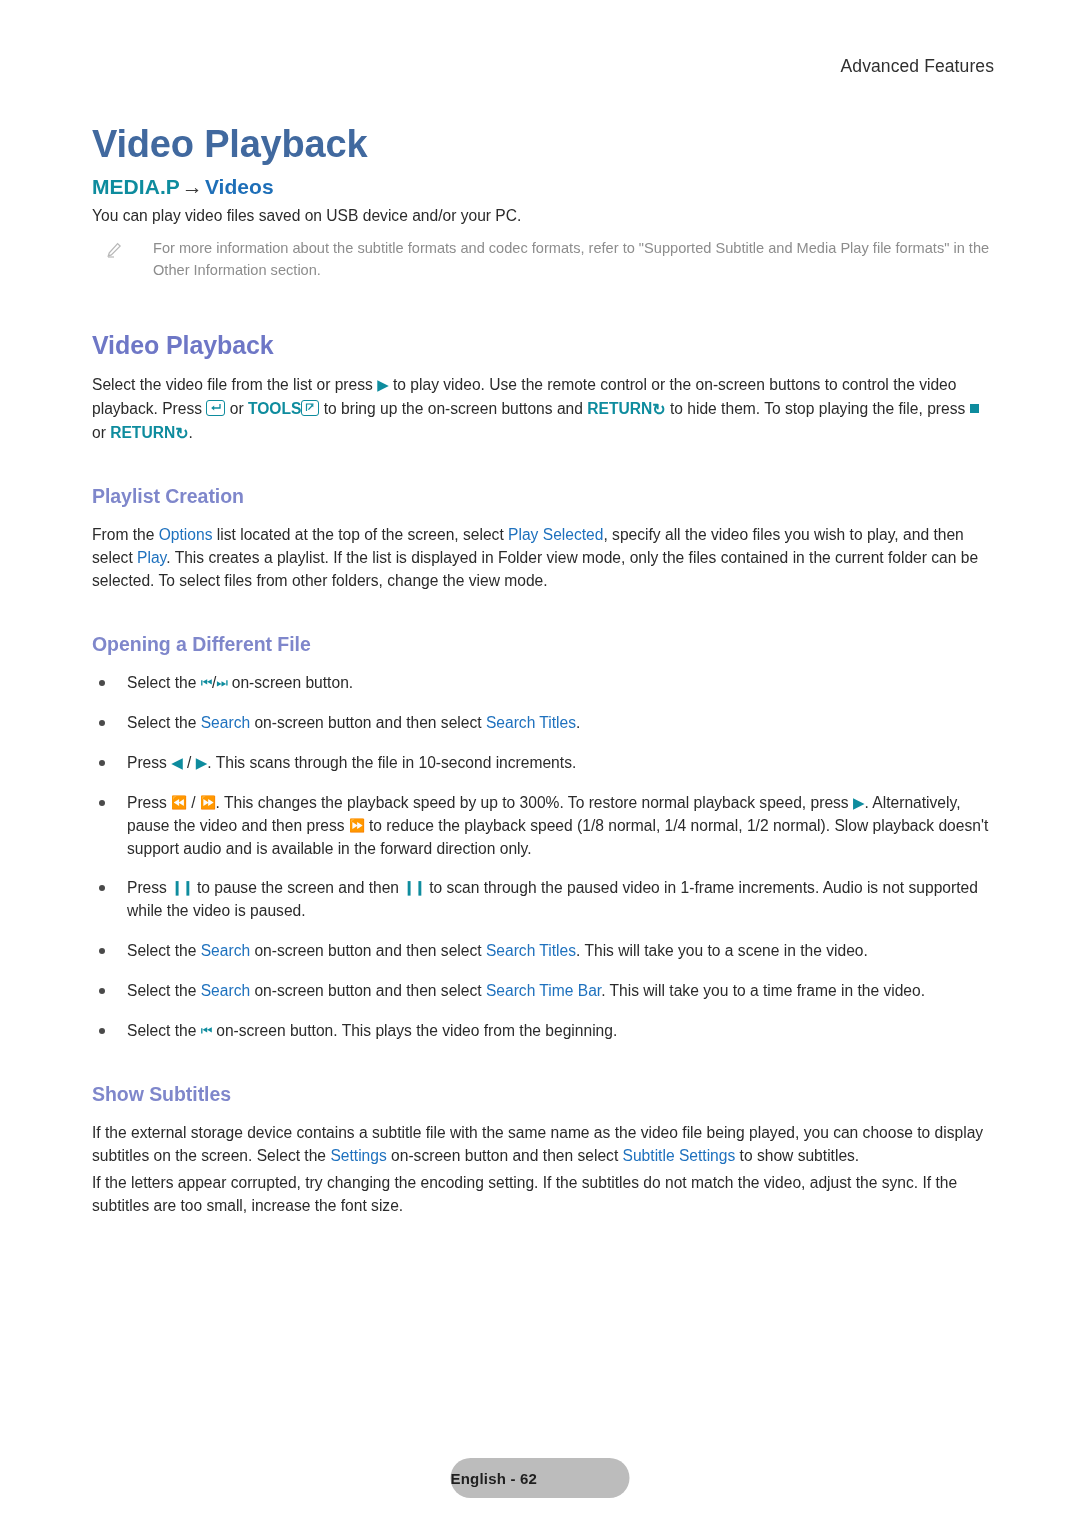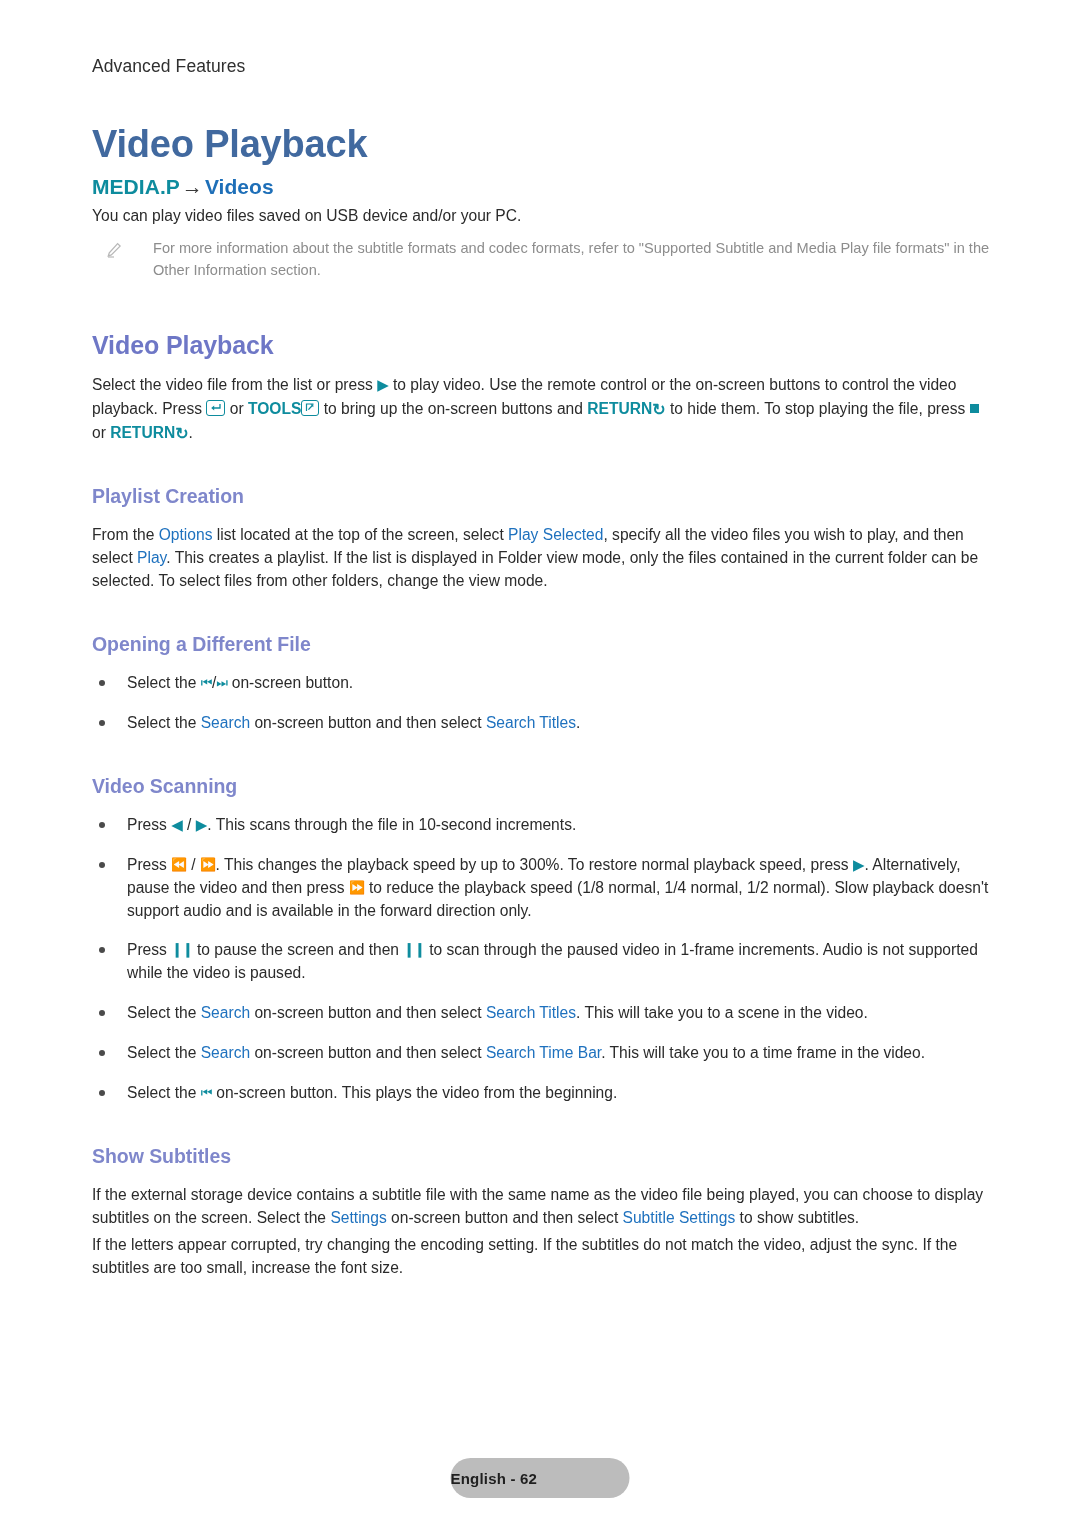--- a/index.html
+++ b/index.html
@@ -23,20 +23,21 @@
     height: 1534px;
     box-sizing: border-box;
     padding: 56px 86px 0 92px;
   }
 
   .running-header {
     font-size: 17.5px;
     color: #2f2f2f;
     letter-spacing: 0.1px;
     margin: 0 0 46px 0;
+    text-align: right;
   }
 
   h1.doc-title {
     font-size: 38px;
     font-weight: bold;
     color: #41699F;
     margin: 0 0 8px 0;
     letter-spacing: -0.2px;
     line-height: 1.15;
   }
@@ -228,21 +229,20 @@
 
   <h3 class="sub-title">Playlist Creation</h3>
   <p class="body-text"><span>From the </span><span class="lnk">Options</span><span> list located at the top of the screen, select </span><span class="lnk">Play Selected</span><span>, specify all the video files you wish to play, and then select </span><span class="lnk">Play</span><span>. This creates a playlist. If the list is displayed in Folder view mode, only the files contained in the current folder can be selected. To select files from other folders, change the view mode.</span></p>
 
   <h3 class="sub-title">Opening a Different File</h3>
   <ul class="bullets">
     <li><span class="bullet-dot"></span><span>Select the </span><span class="glyph">⏮</span><span>/</span><span class="glyph">⏭</span><span> on-screen button.</span></li>
     <li><span class="bullet-dot"></span><span>Select the </span><span class="lnk">Search</span><span> on-screen button and then select </span><span class="lnk">Search Titles</span><span>.</span></li>
   </ul>
 
-  <h3 class="sub-title">Video Scanning</h3>
   <ul class="bullets">
     <li><span class="bullet-dot"></span><span>Press </span><span class="glyph-lg">◀</span><span> / </span><span class="glyph-lg">▶</span><span>. This scans through the file in 10-second increments.</span></li>
 
     <li><span class="bullet-dot"></span><span>Press </span><span class="glyph">⏪</span><span> / </span><span class="glyph">⏩</span><span>. This changes the playback speed by up to 300%. To restore normal playback speed, press </span><span class="glyph-lg">▶</span><span>. Alternatively, pause the video and then press </span><span class="glyph">⏩</span><span> to reduce the playback speed (1/8 normal, 1/4 normal, 1/2 normal). Slow playback doesn't support audio and is available in the forward direction only.</span></li>
 
     <li><span class="bullet-dot"></span><span>Press </span><span class="glyph-pause">❙❙</span><span> to pause the screen and then </span><span class="glyph-pause">❙❙</span><span> to scan through the paused video in 1-frame increments. Audio is not supported while the video is paused.</span></li>
 
     <li><span class="bullet-dot"></span><span>Select the </span><span class="lnk">Search</span><span> on-screen button and then select </span><span class="lnk">Search Titles</span><span>. This will take you to a scene in the video.</span></li>
 
     <li><span class="bullet-dot"></span><span>Select the </span><span class="lnk">Search</span><span> on-screen button and then select </span><span class="lnk">Search Time Bar</span><span>. This will take you to a time frame in the video.</span></li>

